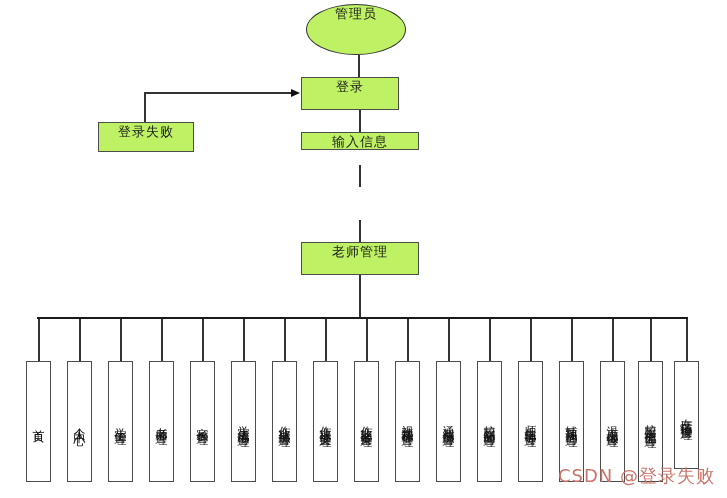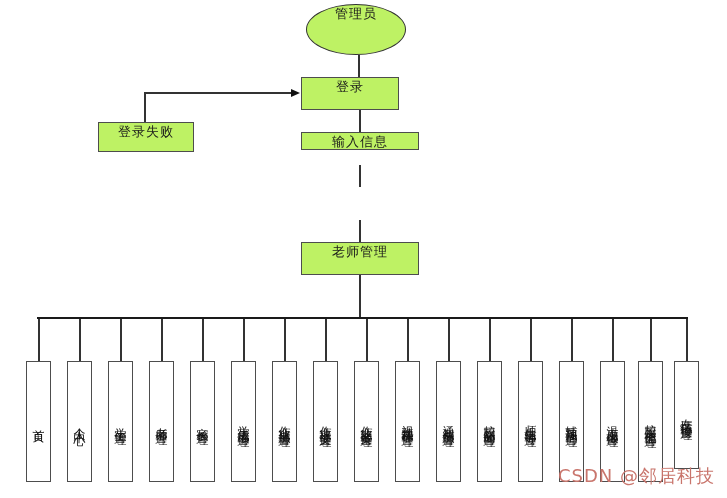--- a/index.html
+++ b/index.html
@@ -150,15 +150,15 @@
       <div class="vline" style="left: 650px; top: 319px; height: 42px;"></div>
       <div class="module" style="left: 638px; top: 361px; width: 25px; height: 121px;">
         <span>校园卡充值管理</span>
       </div>
       <div class="vline" style="left: 686px; top: 319px; height: 42px;"></div>
       <div class="module" style="left: 674px; top: 361px; width: 25px; height: 108px;">
         <span>友情链接管理</span>
       </div>
     </div>
 
-  <div class="watermark" style="color: rgb(201, 117, 108);">CSDN @邻居科技</div>
+  <div class="watermark" style="color: rgb(201, 117, 108);">CSDN @登录失败</div>
 
 </div>
 
 </body></html>

